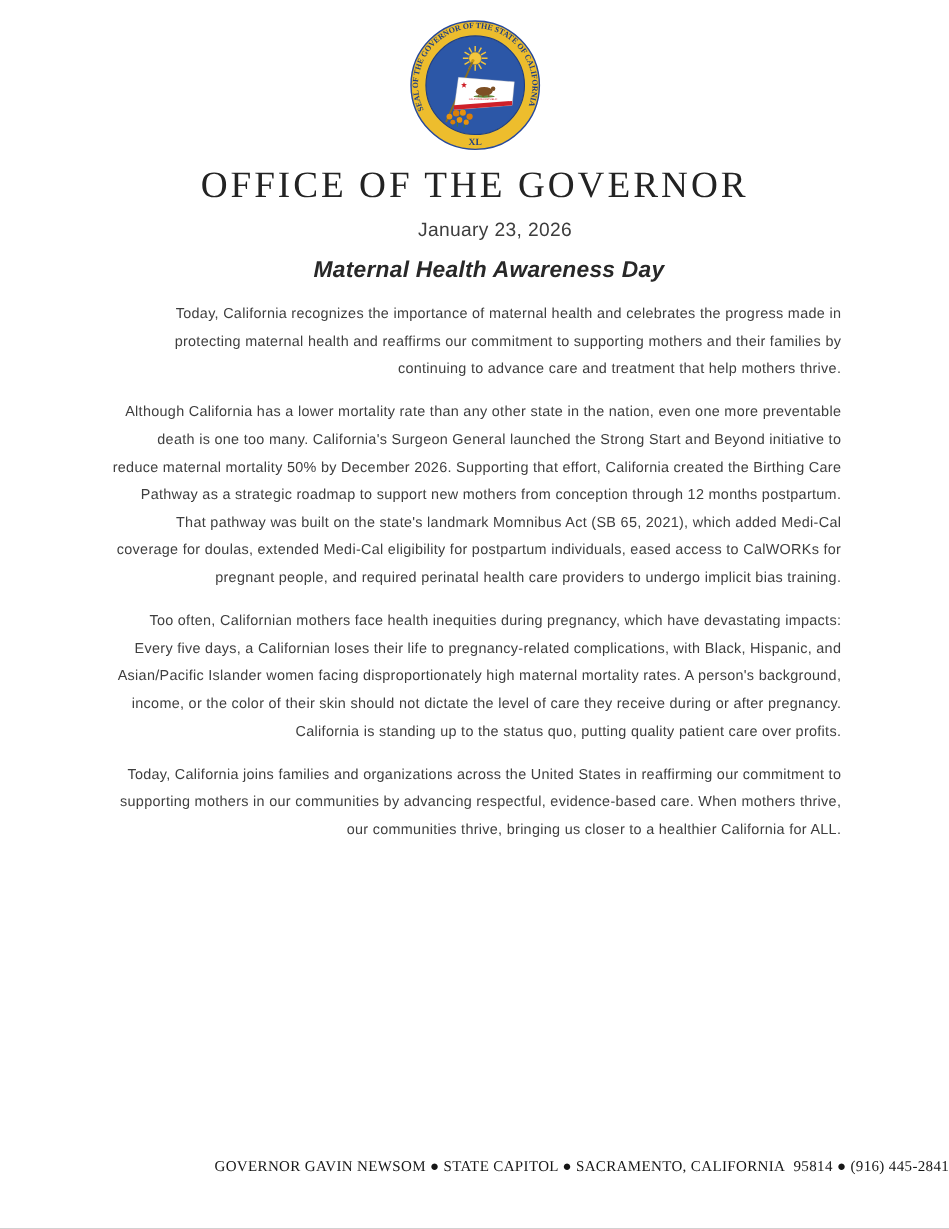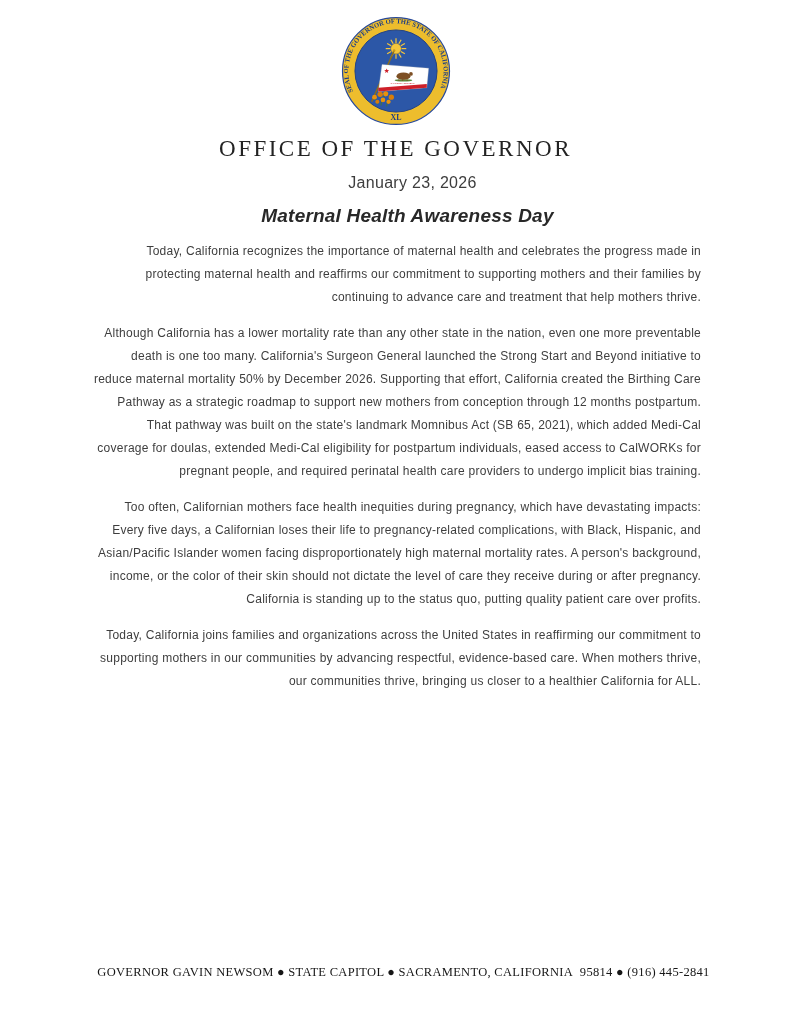--- a/index.html
+++ b/index.html
@@ -14,21 +14,21 @@
     overflow:hidden;
     color:#3d3d3d;
   }
   .seal-wrap{ text-align:center; height:112px; }
   .seal-wrap svg{ width:112px; height:112px; }
 
   .title{
     margin-top:9px;
     text-align:center;
     font-family:"Liberation Serif","DejaVu Serif",serif;
-    font-size:23px;
+    font-size:31px;
     font-weight:400;
     letter-spacing:2.5px;
     color:#232323;
   }
   .date{
     margin-top:12px;
     text-align:center;
     font-size:16px;
     color:#3d3d3d;
     letter-spacing:0.3px;
@@ -73,21 +73,21 @@
   .signer-name{
     font-size:16.5px;
     line-height:23px;
     letter-spacing:0.3px;
     color:#3e3e3e;
   }
   .footer{
     position:absolute;
     left:16px;right:0;
     bottom:44px;
-    text-align:center;
+    text-align:right;
     font-family:"Liberation Serif","DejaVu Serif",serif;
     font-size:12.5px;
     letter-spacing:0.3px;
     color:#161616;
     white-space:nowrap;
   }
 </style>
 </head>
 <body>
 

